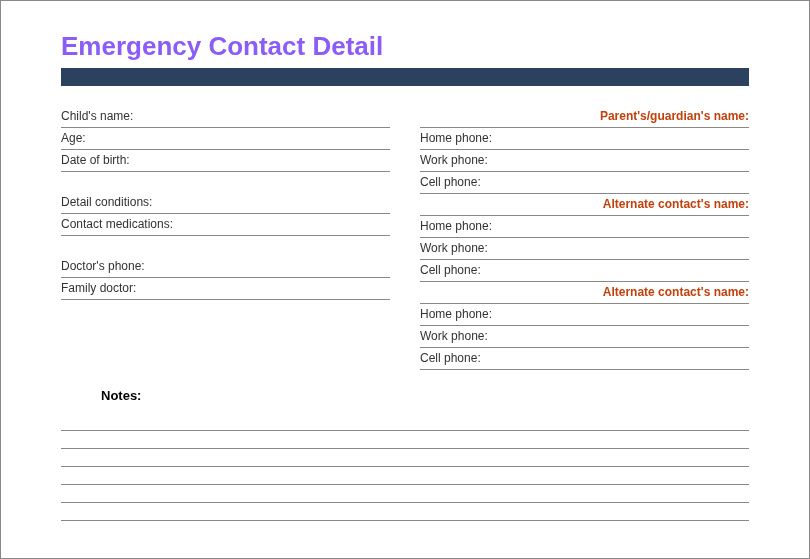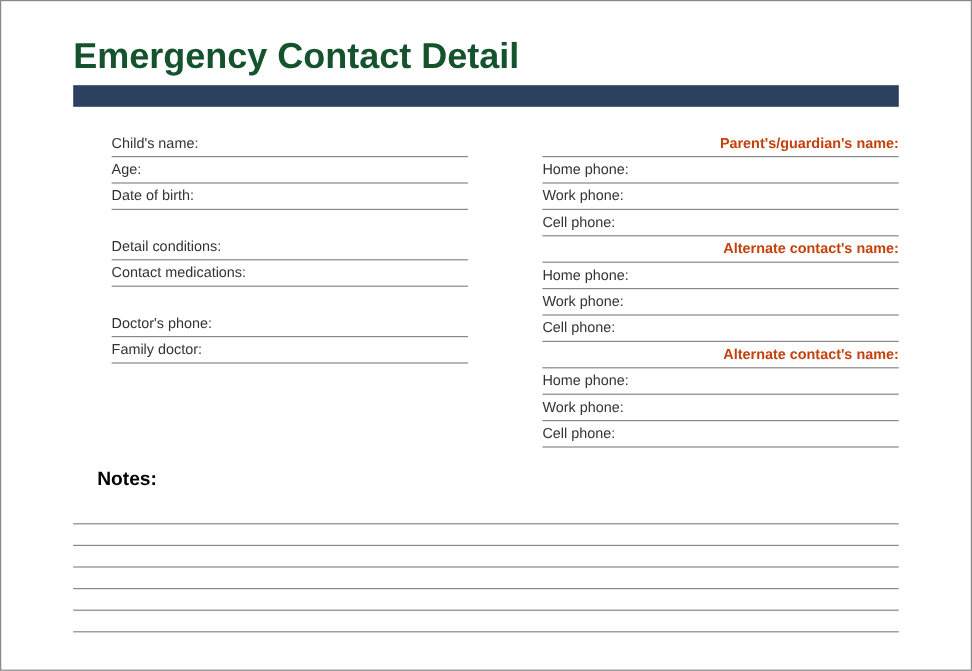--- a/index.html
+++ b/index.html
@@ -8,59 +8,58 @@
     background: #ffffff;
     width: 810px;
     height: 559px;
     position: relative;
     border: 1px solid #888;
   }
   .page {
     padding: 30px 60px 20px 60px;
   }
   .title {
-    font-size: 30px;
+    font-size: 26px;
     font-weight: 600;
-    color: #14532d;
+    color: #8b5cf6;
     margin-bottom: 6px;
   }
   .title-bar {
     height: 18px;
     background: #2c4160;
     width: 100%;
     margin-bottom: 20px;
   }
   .columns {
     display: flex;
     gap: 30px;
   }
   .col {
     flex: 1;
-    margin-left: 32px;
   }
   .field {
     font-size: 12px;
     color: #333;
     border-bottom: 1px solid #888;
     padding: 3px 0 4px 0;
     min-height: 20px;
   }
   .field.bold {
     font-weight: 700;
     color: #c2410c;
     text-align: right;
   }
   .spacer {
     height: 20px;
   }
   .notes-label {
-    font-size: 16px;
+    font-size: 13px;
     font-weight: 700;
     color: #000;
-    margin: 18px 0 10px 20px;
+    margin: 18px 0 10px 40px;
   }
   .notes-lines {
     margin-left: 0;
   }
   .note-line {
     border-bottom: 1px solid #888;
     height: 18px;
   }
 </style>
 </head>

